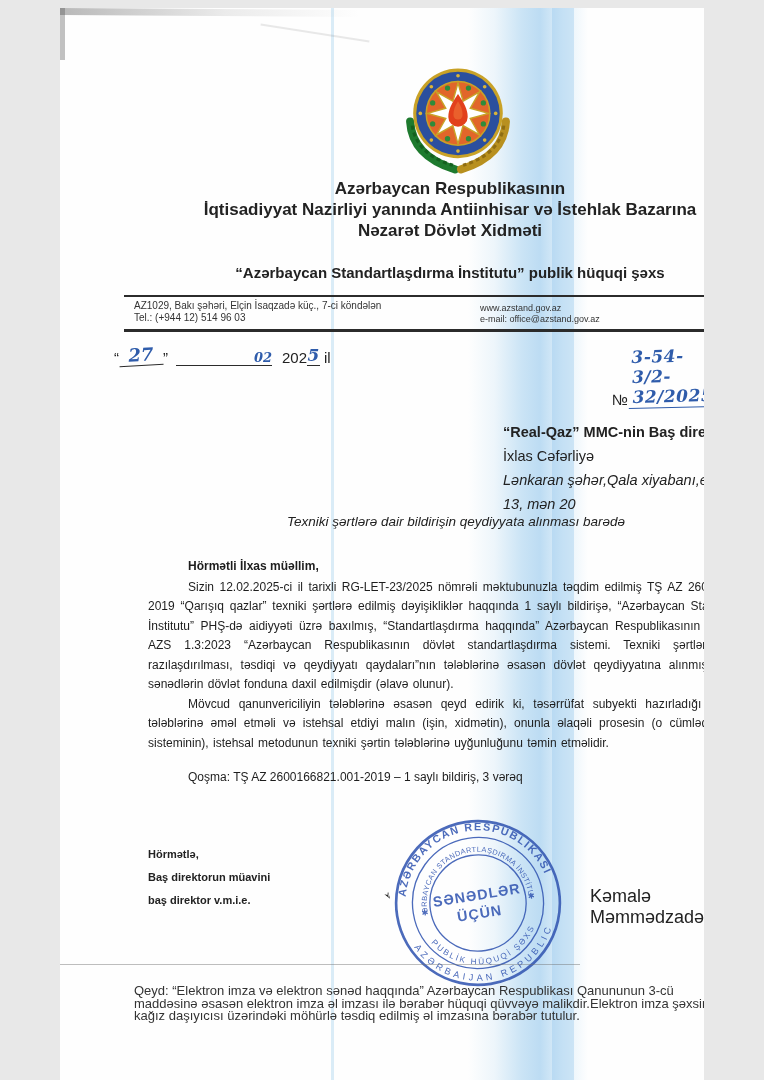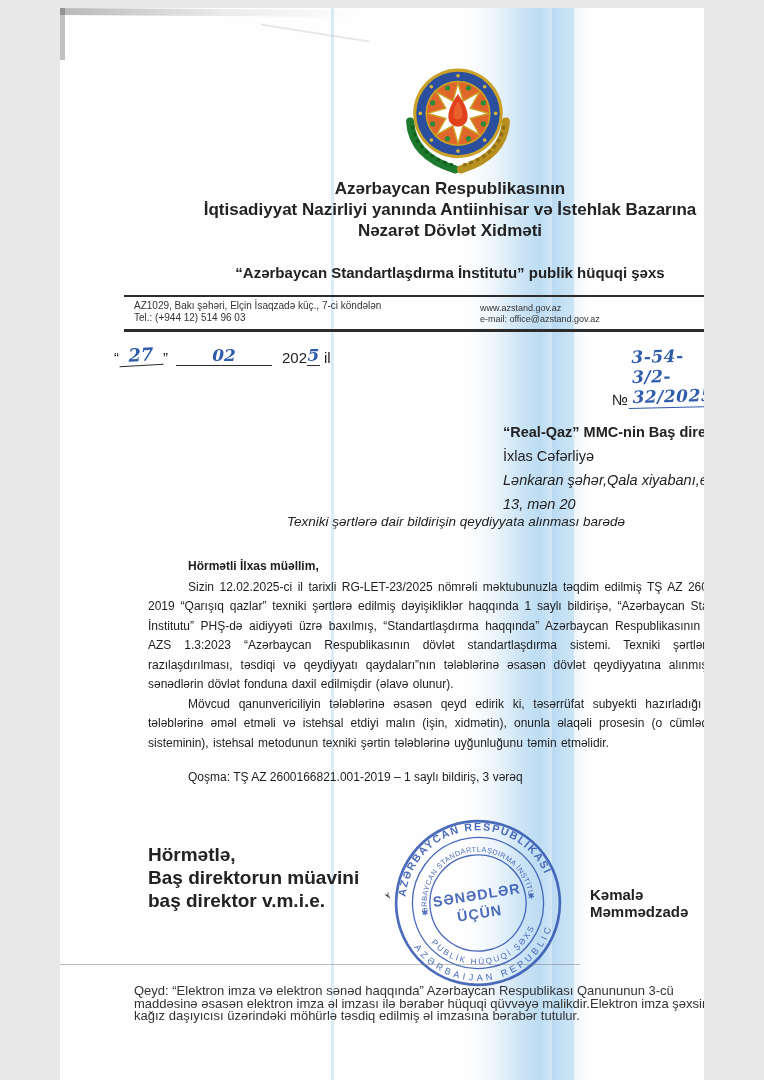--- a/index.html
+++ b/index.html
@@ -36,44 +36,44 @@
   .rule.r1{top:287px;height:2px;}
   .rule.r2{top:321px;height:2.5px;}
   .addr-left{position:absolute;top:292px;left:74px;font-size:10px;line-height:12px;color:#333;}
   .addr-right{position:absolute;top:295px;left:420px;width:272px;text-align:left;font-size:9px;line-height:11px;color:#333;}
 
   
   .dateline{position:absolute;top:336px;left:54px;font-size:15px;color:#222;display:flex;align-items:flex-end;}
   .hand{font-family:"DejaVu Serif", serif;font-style:italic;color:#2f5cab;font-weight:600;}
   .d-day{display:inline-block;min-width:44px;text-align:center;border-bottom:1.6px solid #2b2b2b;
     font-size:18px;transform:rotate(-3deg);}
-  .d-month{display:inline-block;min-width:96px;text-align:center;border-bottom:1.6px solid #2b2b2b;
-    font-size:17px;margin-left:8px;}
+  .d-month{display:inline-block;min-width:96px;text-align:right;border-bottom:1.6px solid #2b2b2b;
+    font-size:13px;margin-left:8px;}
   .d-year{margin-left:10px;}
   .d-ydigit{display:inline-block;min-width:13px;text-align:center;border-bottom:1.6px solid #2b2b2b;font-size:17px;}
   .noline{position:absolute;top:338px;left:552px;font-size:15px;color:#222;display:flex;align-items:flex-end;}
   .no-value{font-size:17px;border-bottom:1.5px solid #2f5cab;padding:0 2px 1px 4px;transform:rotate(-1.5deg);letter-spacing:.5px;}
 
   
   .recipient{position:absolute;top:412px;left:443px;width:280px;font-size:14.5px;line-height:24px;color:#222;}
   .recipient .b{font-weight:bold;}
   .recipient .i{font-style:italic;}
 
   .subject{position:absolute;top:506px;left:0;width:764px;text-align:center;transform:translateX(14px);
     font-style:italic;font-size:13.5px;color:#222;}
 
   
   .bodytext{position:absolute;top:549px;left:88px;width:634px;font-size:12px;line-height:19.5px;color:#1d1d1d;}
   .salut{font-weight:bold;padding-left:40px;margin-bottom:1px;}
   .bodytext p{margin:0;text-align:justify;text-indent:40px;word-spacing:1px;}
   .attach{margin-top:15px;padding-left:40px;}
 
   
-  .sig{position:absolute;top:835px;left:88px;font-size:19px;font-weight:bold;line-height:23px;color:#222;}
-  .sig-name{position:absolute;top:878px;left:530px;font-size:15px;font-weight:bold;color:#222;}
+  .sig{position:absolute;top:835px;left:88px;font-size:11px;font-weight:bold;line-height:23px;color:#222;}
+  .sig-name{position:absolute;top:878px;left:530px;font-size:18px;font-weight:normal;color:#222;}
   .pen-mark{position:absolute;top:882px;left:324px;font-size:10px;color:#111;transform:rotate(55deg);}
 
   
   .stamp{position:absolute;top:808px;left:331px;width:174px;height:174px;opacity:.88;transform:rotate(-9deg);}
 
   
   .footnote{position:absolute;top:977px;left:74px;width:586px;font-size:13px;line-height:12.5px;color:#333;}
   .qr{position:absolute;top:978px;left:648px;width:59px;height:62px;}
 </style>
 </head>

